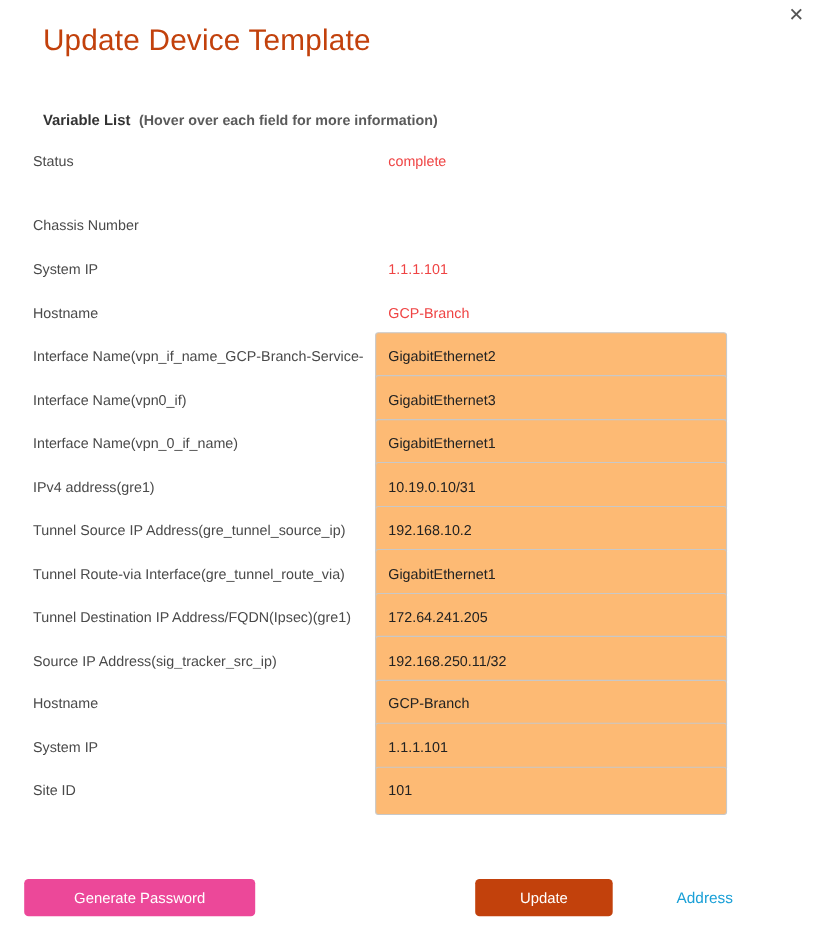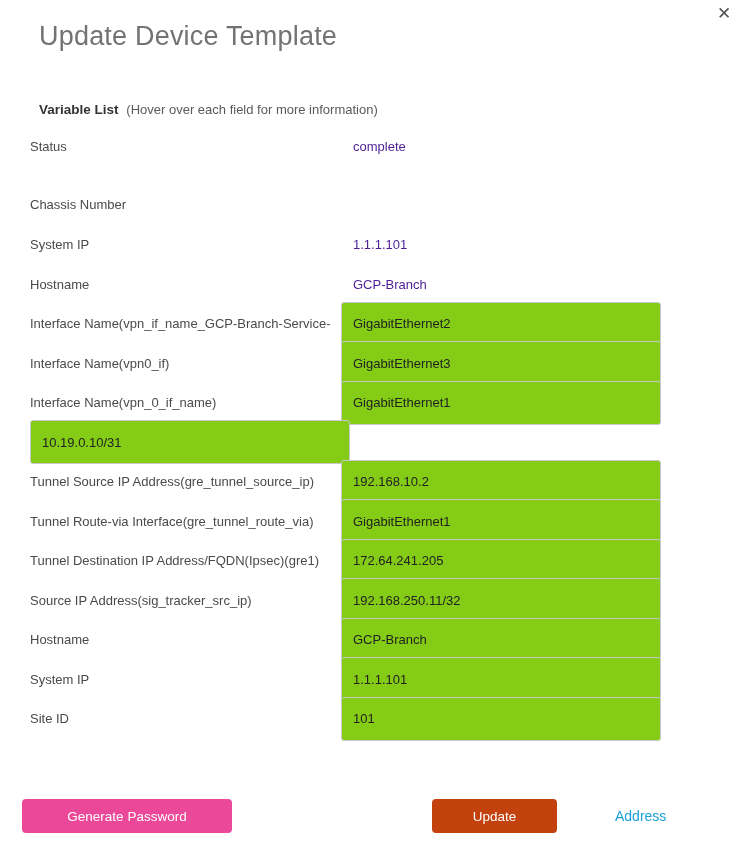--- a/index.html
+++ b/index.html
@@ -28,33 +28,33 @@
     font-weight:300;
     cursor:pointer;
     user-select:none;
   }
   .dialog-title {
     position:absolute;
     left:39px;
     top:21px;
     font-size:27px;
     font-weight:400;
-    color:#737373;
+    color:#c2410c;
     letter-spacing:0.2px;
   }
   .section-header {
     position:absolute;
     left:39px;
     top:102px;
     font-size:13.5px;
     color:#333;
     white-space:nowrap;
   }
   .section-header .heading { font-weight:bold; }
-  .section-header .hint { font-weight:400; color:#5a5a5a; margin-left:4px; font-size:13px; }
+  .section-header .hint { font-weight:700; color:#5a5a5a; margin-left:4px; font-size:13px; }
 
   .rows {
     position:absolute;
     left:30px;
     top:126px;
     width:631px;
     display:flex;
     flex-direction:column;
   }
   .row {
@@ -66,31 +66,31 @@
   .row .label {
     width:311px;
     min-width:311px;
     font-size:13px;
     color:#4a4a4a;
     white-space:nowrap;
     overflow:hidden;
   }
   .row .static-value {
     font-size:13px;
-    color:#4c1d95;
+    color:#ef4444;
     padding-left:12px;
     white-space:nowrap;
   }
   .spacer { height:18px; }
   .row input.field {
     width:320px;
     height:44px;
     border:1px solid #c8c8c8;
     border-radius:3px;
-    background:#84cc16;
+    background:#fdba74;
     font-family:"Liberation Sans","DejaVu Sans",sans-serif;
     font-size:13px;
     color:#222;
     padding:0 11px;
     outline:none;
   }
   .footer {
     position:absolute;
     left:0;
     top:799px;
@@ -173,20 +173,21 @@
       <div class="label">Interface Name(vpn0_if)</div>
       <input class="field" type="text" value="GigabitEthernet3" style="">
     </div>
 
     <div class="row input-row">
       <div class="label">Interface Name(vpn_0_if_name)</div>
       <input class="field" type="text" value="GigabitEthernet1" style="">
     </div>
 
     <div class="row input-row">
+      <div class="label">IPv4 address(gre1)</div>
       <input class="field" type="text" value="10.19.0.10/31" style="">
     </div>
 
     <div class="row input-row">
       <div class="label">Tunnel Source IP Address(gre_tunnel_source_ip)</div>
       <input class="field" type="text" value="192.168.10.2" style="">
     </div>
 
     <div class="row input-row">
       <div class="label">Tunnel Route-via Interface(gre_tunnel_route_via)</div>

